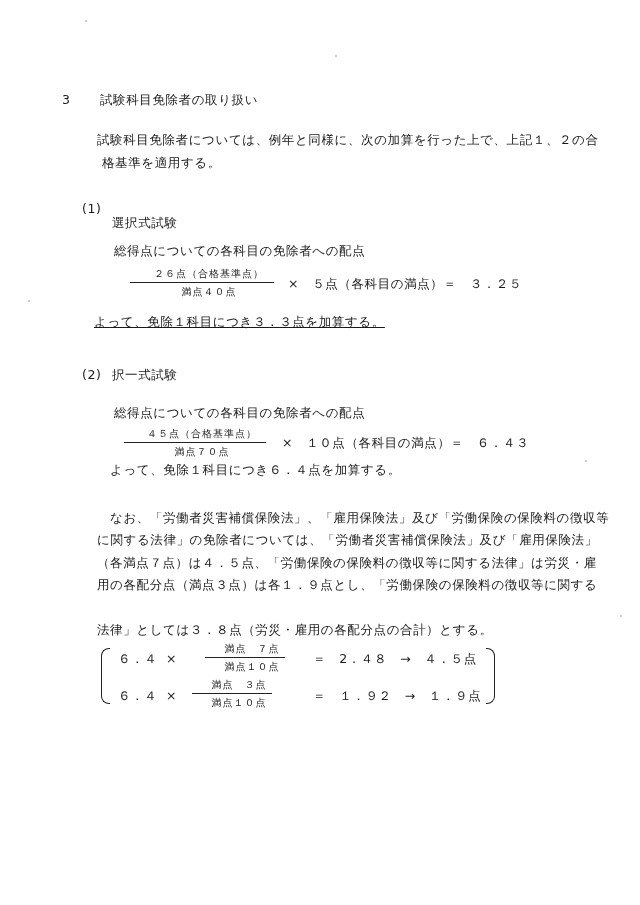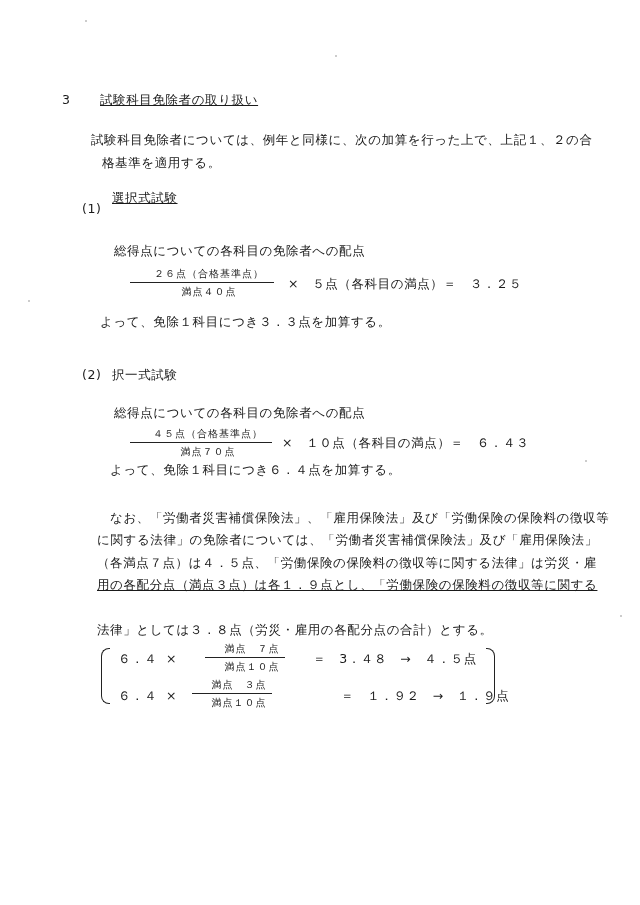--- a/index.html
+++ b/index.html
@@ -14,73 +14,73 @@
   .frac .bar { height: 1px; background: #222; margin: 1px 0; }
   .bracket { position: absolute; width: 8px; border: 1.4px solid #222; }
   .bracket.left { border-right: none; border-radius: 8px 0 0 8px; }
   .bracket.right { border-left: none; border-radius: 0 8px 8px 0; }
   .speck { position: absolute; width: 2px; height: 2px; background: #bbb; border-radius: 1px; }
 </style>
 </head>
 <body>
 
 <div class="abs t" style="left:62px; top:92px;">3</div>
-<div class="abs t" style="left:100px; top:92px;text-decoration:underline;">試験科目免除者の取り扱い</div>
+<div class="abs t" style="left:100px; top:92px;">試験科目免除者の取り扱い</div>
 
-<div class="abs t" style="left:91px; top:132px;">試験科目免除者については、例年と同様に、次の加算を行った上で、上記１、２の合</div>
+<div class="abs t" style="left:97px; top:132px;">試験科目免除者については、例年と同様に、次の加算を行った上で、上記１、２の合</div>
 <div class="abs t" style="left:85px; top:155px;margin-left:17px;">格基準を適用する。</div>
 
 <div class="abs t" style="left:82px; top:201px;">(1)</div>
-<div class="abs t" style="left:112px; top:190px;text-decoration:underline;">選択式試験</div>
+<div class="abs t" style="left:112px; top:215px;">選択式試験</div>
 <div class="abs t" style="left:114px; top:243px;">総得点についての各科目の免除者への配点</div>
 
 <div class="frac" style="left:130px; top:266px; width:144px;">
   <div class="n">２６点（合格基準点）</div>
   <div class="bar"></div>
   <div class="d">満点４０点</div>
 </div>
 <div class="abs t" style="left:288px; top:276px;">×　５点（各科目の満点）＝　３．２５</div>
-<div class="abs t" style="left:100px; top:314px;">よって、免除１科目につき３．３点を加算する。</div>
+<div class="abs t" style="left:94px; top:314px;text-decoration:underline;">よって、免除１科目につき３．３点を加算する。</div>
 
 <div class="abs t" style="left:82px; top:367px;">(2)</div>
 <div class="abs t" style="left:112px; top:367px;">択一式試験</div>
 <div class="abs t" style="left:114px; top:405px;">総得点についての各科目の免除者への配点</div>
 
-<div class="frac" style="left:130px; top:426px; width:142px;">
+<div class="frac" style="left:124px; top:426px; width:142px;">
   <div class="n">４５点（合格基準点）</div>
   <div class="bar"></div>
   <div class="d">満点７０点</div>
 </div>
 <div class="abs t" style="left:282px; top:435px;">×　１０点（各科目の満点）＝　６．４３</div>
 <div class="abs t" style="left:110px; top:462px;">よって、免除１科目につき６．４点を加算する。</div>
 
 <div class="abs t" style="left:110px; top:510px;text-align:right;">なお、「労働者災害補償保険法」、「雇用保険法」及び「労働保険の保険料の徴収等</div>
 <div class="abs t" style="left:97px; top:532px;">に関する法律」の免除者については、「労働者災害補償保険法」及び「雇用保険法」</div>
 <div class="abs t" style="left:97px; top:555px;">（各満点７点）は４．５点、「労働保険の保険料の徴収等に関する法律」は労災・雇</div>
-<div class="abs t" style="left:97px; top:577px;text-decoration:underline;">用の各配分点（満点３点）は各１．９点とし、「労働保険の保険料の徴収等に関する</div>
+<div class="abs t" style="left:97px; top:577px;">用の各配分点（満点３点）は各１．９点とし、「労働保険の保険料の徴収等に関する</div>
 <div class="abs t" style="left:97px; top:622px;">法律」としては３．８点（労災・雇用の各配分点の合計）とする。</div>
 
 <div class="bracket left" style="left:101px; top:648px; height:54px;"></div>
 <div class="bracket right" style="left:486px; top:648px; height:54px;"></div>
 
 <div class="abs t" style="left:118px; top:651px;">６．４</div>
 <div class="abs t" style="left:166px; top:651px;">×</div>
 <div class="frac" style="left:205px; top:641px; width:80px;">
   <div class="n">満点　７点</div>
   <div class="bar"></div>
   <div class="d">満点１０点</div>
 </div>
-<div class="abs t" style="left:313px; top:651px;">＝　3．４８　→　４．５点</div>
+<div class="abs t" style="left:313px; top:651px;">＝　2．４８　→　４．５点</div>
 
 <div class="abs t" style="left:118px; top:688px;">６．４</div>
 <div class="abs t" style="left:166px; top:688px;">×</div>
 <div class="frac" style="left:192px; top:677px; width:80px;">
   <div class="n">満点　３点</div>
   <div class="bar"></div>
   <div class="d">満点１０点</div>
 </div>
-<div class="abs t" style="left:313px; top:688px;margin-left:28px;">＝　１．９２　→　１．９点</div>
+<div class="abs t" style="left:313px; top:688px;">＝　１．９２　→　１．９点</div>
 
 <div class="speck" style="left:85px; top:20px;"></div>
 <div class="speck" style="left:335px; top:55px;"></div>
 <div class="speck" style="left:28px; top:300px;"></div>
 <div class="speck" style="left:585px; top:460px;"></div>
 <div class="speck" style="left:620px; top:615px;"></div>
 
 </body></html>

